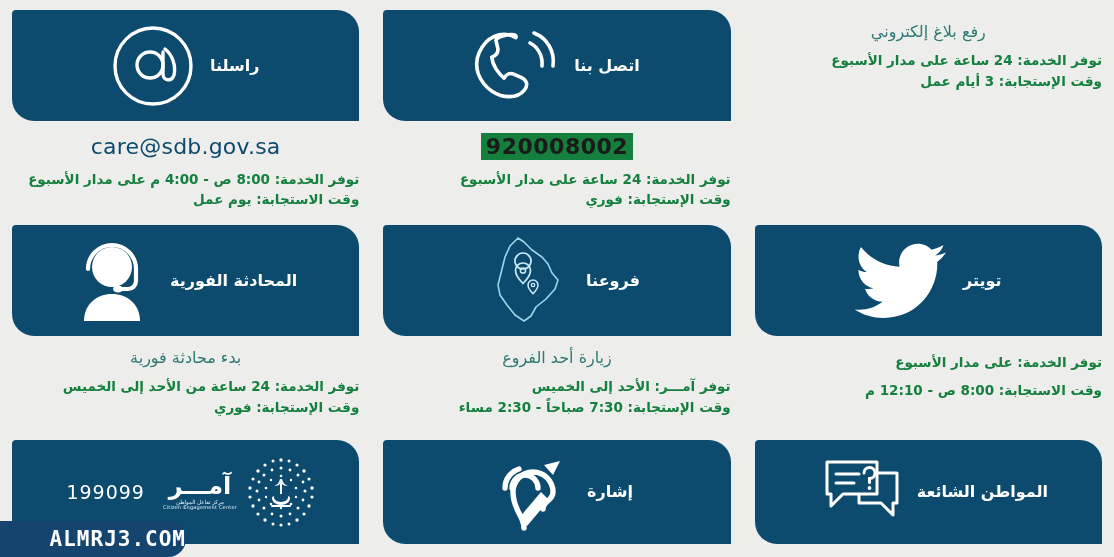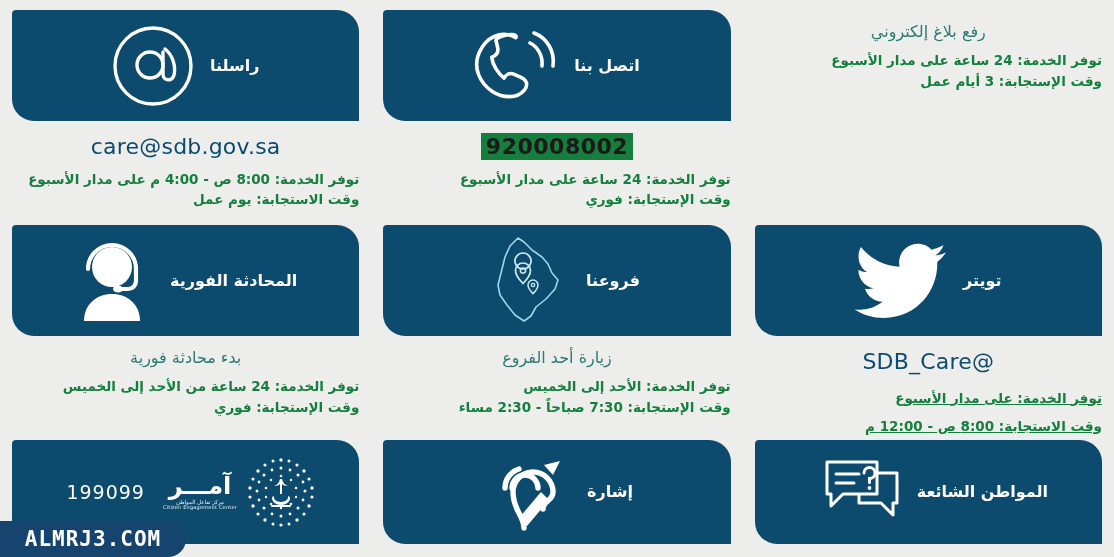--- a/index.html
+++ b/index.html
@@ -114,21 +114,21 @@
     line-height: 1.55;
     font-weight: 600;
     text-align: right;
     padding-right: 0;
   }
   .caption-lines .ln {
     display: block;
     white-space: nowrap;
     padding-left: 8px;
   }
-  .caption-lines.loose { line-height: 2.1; text-decoration: underline; }
+  .caption-lines.loose { line-height: 2.1; }
 
   
   .row3 .tile { height: 104px; padding-left: 14px; }
 
   
   .amer-wrap {
     display: flex;
     flex-direction: row-reverse;
     align-items: center;
     justify-content: center;
@@ -177,21 +177,20 @@
     position: absolute;
     left: 0;
     bottom: 0;
     width: 186px;
     height: 36px;
     background: #15456e;
     border-top-right-radius: 22px;
     border-bottom-right-radius: 22px;
     display: flex;
     align-items: center;
-    justify-content: center;
     z-index: 50;
   }
   .watermark-text {
     color: #ffffff;
     font-family: "DejaVu Sans Mono", "Liberation Mono", monospace;
     font-size: 21px;
     font-weight: 700;
     letter-spacing: 1px;
     direction: ltr;
   }
@@ -262,24 +261,23 @@
       <div class="tile-inner">
         <span class="tile-label">تويتر</span>
         <span class="tile-icon">
           <svg width="92" height="78" viewBox="0 0 92 78">
             <path fill="#fff" d="M91 10.5 c-3.4 1.5 -7 2.5 -10.8 3 c3.9 -2.3 6.9 -6 8.3 -10.4 c-3.6 2.2 -7.6 3.7 -11.9 4.6 C73.2 4 68.3 1.7 62.9 1.7 c-10.4 0 -18.8 8.4 -18.8 18.8 c0 1.5 0.2 2.9 0.5 4.3 C29 24 15.2 16.5 6 5.1 c-1.6 2.8 -2.5 6 -2.5 9.4 c0 6.5 3.3 12.3 8.4 15.6 c-3.1 -0.1 -6 -0.9 -8.5 -2.4 v0.2 c0 9.1 6.5 16.7 15.1 18.4 c-1.6 0.4 -3.2 0.7 -5 0.7 c-1.2 0 -2.4 -0.1 -3.5 -0.3 c2.4 7.5 9.4 12.9 17.6 13.1 c-6.5 5 -14.6 8 -23.4 8 c-1.5 0 -3 -0.1 -4.5 -0.3 c8.3 5.3 18.3 8.4 28.9 8.4 c34.7 0 53.7 -28.7 53.7 -53.6 c0 -0.8 0 -1.6 -0.1 -2.4 C85.3 17.6 88.5 14.3 91 10.5 Z"></path>
           </svg>
         </span>
       </div>
     </div>
     <div class="caption">
-      <div class="caption-title latin">@SDB_Care</div>
       <div class="caption-lines loose">
         <span class="ln">توفر الخدمة: على مدار الأسبوع</span>
-        <span class="ln">وقت الاستجابة: 8:00 ص - 12:00 م</span>
+        <span class="ln">وقت الاستجابة: 8:00 ص - 12:10 م</span>
       </div>
     </div>
   </div>
 
   <div class="cell">
     <div class="tile">
       <div class="tile-inner">
         <span class="tile-label">فروعنا</span>
         <span class="tile-icon">
           <svg width="96" height="96" viewBox="0 0 96 96">
@@ -289,21 +287,21 @@
             <circle cx="49" cy="37.5" r="2.6" fill="none" stroke="#cdeaf5" stroke-width="1.5"></circle>
             <path d="M59 47 a5 5 0 0 1 5 5 c0 3.6 -5 8.6 -5 8.6 s-5 -5 -5 -8.6 a5 5 0 0 1 5 -5 Z" fill="none" stroke="#cdeaf5" stroke-width="1.5"></path>
             <circle cx="59" cy="52" r="1.7" fill="none" stroke="#cdeaf5" stroke-width="1.3"></circle>
           </svg>
         </span>
       </div>
     </div>
     <div class="caption">
       <div class="caption-title">زيارة أحد الفروع</div>
       <div class="caption-lines">
-        <span class="ln">توفر الخدمة: الأحد إلى الخميس</span>
+        <span class="ln">توفر آمـــر: الأحد إلى الخميس</span>
         <span class="ln">وقت الإستجابة: 7:30  صباحاً - 2:30 مساء</span>
       </div>
     </div>
   </div>
 
   <div class="cell">
     <div class="tile">
       <div class="tile-inner">
         <span class="tile-label">المحادثة الفورية</span>
         <span class="tile-icon">

